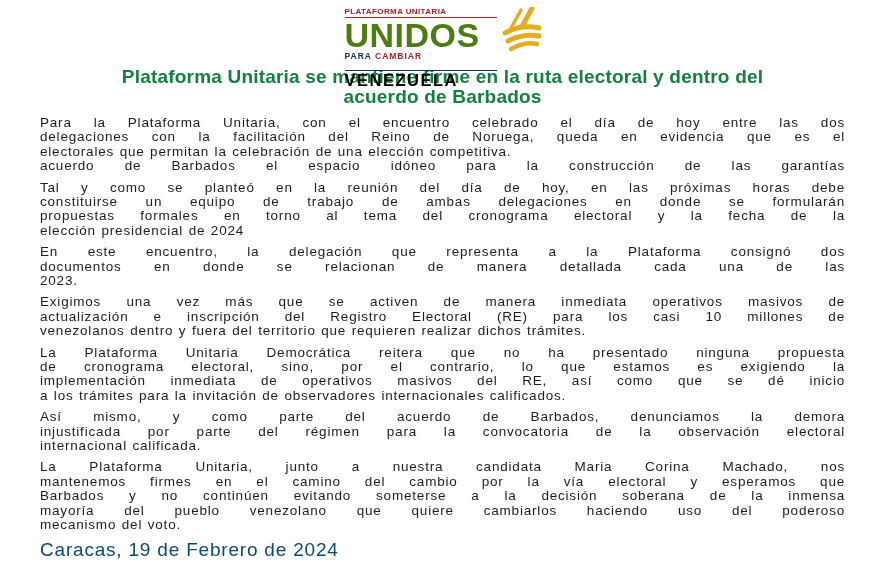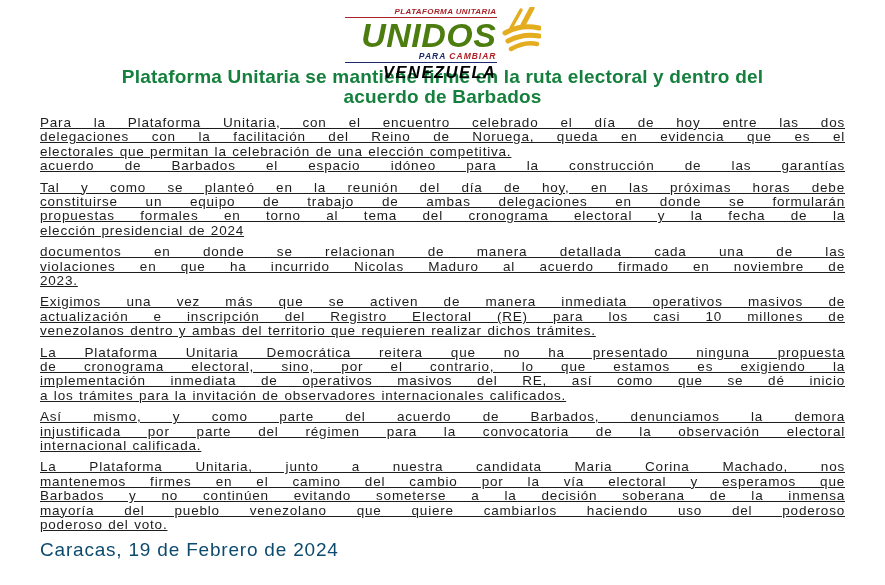--- a/index.html
+++ b/index.html
@@ -10,22 +10,21 @@
     color: #1d1d1d;
   }
   
   .logo {
     width: 196px; height: 52px;
     margin: 7px auto 0;
     position: relative;
   }
   .logo-text {
     width: 152px;
-    text-align: right;
-    font-style: italic;
+    text-align: left;
     font-weight: bold;
   }
   .logo-top {
     font-size: 8px;
     color: #a8242a;
     letter-spacing: 0.4px;
     border-bottom: 1.5px solid #a8242a;
     padding-bottom: 1px;
     white-space: nowrap;
   }
@@ -34,21 +33,21 @@
     font-weight: 900;
     color: #4d7c0f;
     letter-spacing: 0.5px;
     line-height: 1.0;
   }
   .logo-mid {
     font-size: 8.5px;
     letter-spacing: 1px;
     line-height: 1.1;
     border-bottom: 1.5px solid #1c2a6d;
-    padding-bottom: 1px;
+    padding-bottom: 9px;
     white-space: nowrap;
   }
   .logo-mid .navy { color: #1c2a6d; }
   .logo-mid .red  { color: #b01e23; }
   .logo-country {
     font-size: 16.5px;
     font-weight: 900;
     color: #000000;
     letter-spacing: 1.5px;
     line-height: 1.1;
@@ -60,21 +59,21 @@
     font-size: 19px;
     font-weight: bold;
     color: #15803d;
     max-width: 705px;
     margin: 8px auto 9px;
     line-height: 1.05;
     letter-spacing: 0.2px;
   }
   
   .content { padding: 0 40px; }
-  .para { margin: 0 0 7px 0; text-decoration: underline; }
+  .para { margin: 0 0 7px 0; }
   .line {
     font-size: 13.5px;
     line-height: 14.4px;
     letter-spacing: 0.8px;
     word-spacing: 1px;
     color: #1d1d1d;
     text-align: justify;
     text-align-last: justify;
   }
   .line.last { text-align-last: left; }
@@ -119,44 +118,44 @@
           <div class="line last">electorales que permitan la celebración de una elección competitiva.</div>
           <div class="line">acuerdo de Barbados el espacio idóneo para la construcción de las garantías</div>
         </div>
         <div class="para">
           <div class="line">Tal y como se planteó en la reunión del día de hoy, en las próximas horas debe</div>
           <div class="line">constituirse un equipo de trabajo de ambas delegaciones en donde se formularán</div>
           <div class="line">propuestas formales en torno al tema del cronograma electoral y la fecha de la</div>
           <div class="line last">elección presidencial de 2024</div>
         </div>
         <div class="para">
+          <div class="line">En este encuentro, la delegación que representa a la Plataforma consignó dos</div>
           <div class="line">documentos en donde se relacionan de manera detallada cada una de las</div>
-          <div class="line">violaciones en que ha incurrido Nicolas Maduro al acuerdo firmado en noviembre de</div>
           <div class="line last">2023.</div>
         </div>
         <div class="para">
           <div class="line">Exigimos una vez más que se activen de manera inmediata operativos masivos de</div>
           <div class="line">actualización e inscripción del Registro Electoral (RE) para los casi 10 millones de</div>
-          <div class="line last">venezolanos dentro y ambas del territorio que requieren realizar dichos trámites.</div>
+          <div class="line last">venezolanos dentro y fuera del territorio que requieren realizar dichos trámites.</div>
         </div>
         <div class="para">
           <div class="line">La Plataforma Unitaria Democrática reitera que no ha presentado ninguna propuesta</div>
           <div class="line">de cronograma electoral, sino, por el contrario, lo que estamos es exigiendo la</div>
           <div class="line">implementación inmediata de operativos masivos del RE, así como que se dé inicio</div>
           <div class="line last">a los trámites para la invitación de observadores internacionales calificados.</div>
         </div>
         <div class="para">
           <div class="line">Así mismo, y como parte del acuerdo de Barbados, denunciamos la demora</div>
           <div class="line">injustificada por parte del régimen para la convocatoria de la observación electoral</div>
           <div class="line last">internacional calificada.</div>
         </div>
         <div class="para">
           <div class="line">La Plataforma Unitaria, junto a nuestra candidata Maria Corina Machado, nos</div>
           <div class="line">mantenemos firmes en el camino del cambio por la vía electoral y esperamos que</div>
           <div class="line">Barbados y no continúen evitando someterse a la decisión soberana de la inmensa</div>
           <div class="line">mayoría del pueblo venezolano que quiere cambiarlos haciendo uso del poderoso</div>
-          <div class="line last">poderoso del voto.</div>
+          <div class="line last">mecanismo del voto.</div>
         </div>
       </div>
     <div class="dateline">Caracas, 19 de Febrero de 2024</div>
   </div>
 
 </div>
 
 </body></html>

